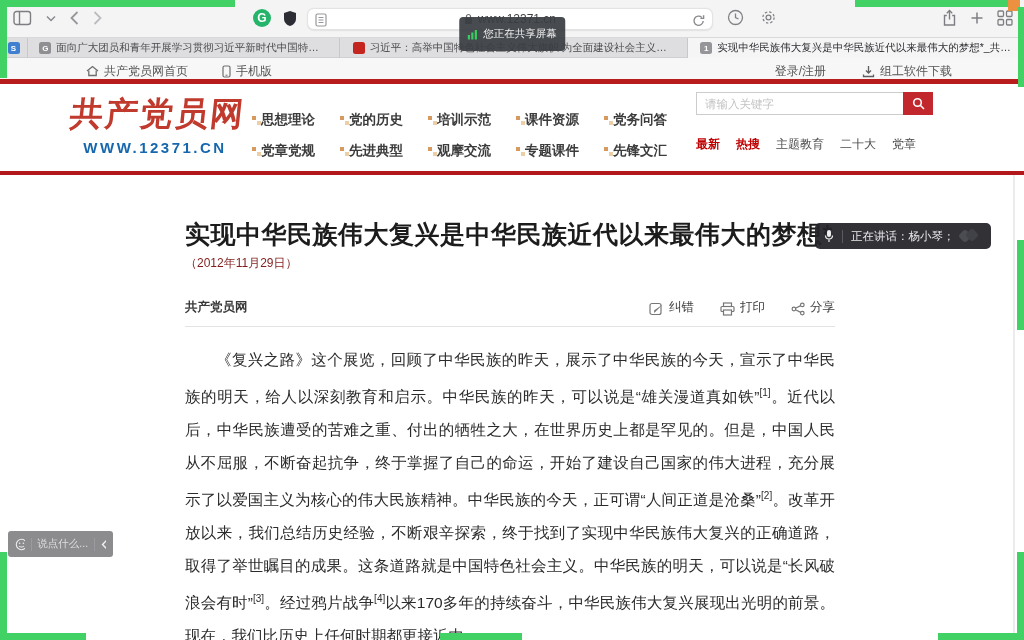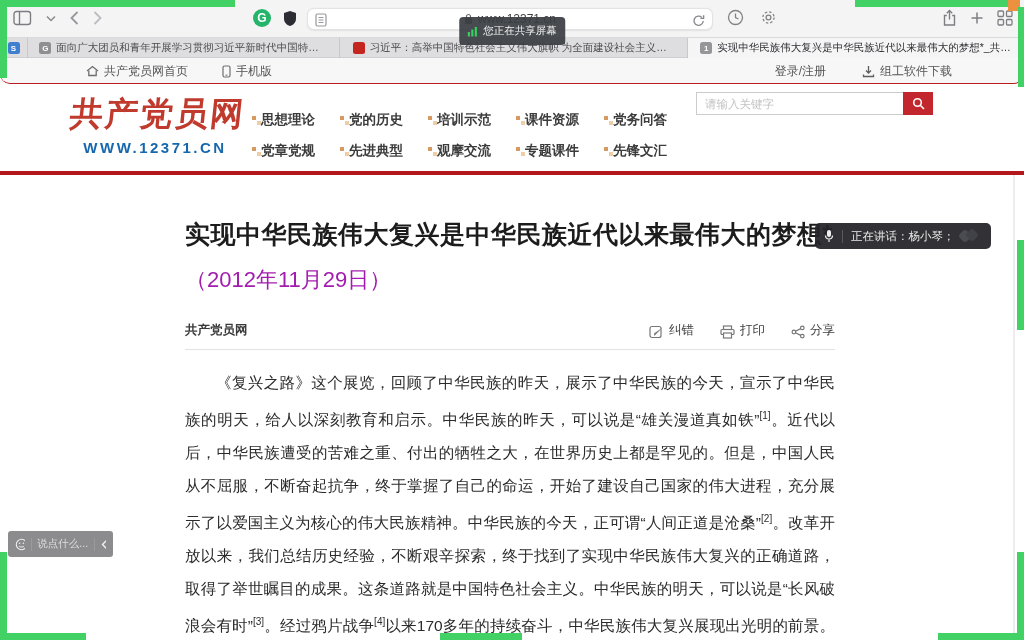--- a/index.html
+++ b/index.html
@@ -31,21 +31,21 @@
          border-right:1px solid #c8c8ca; overflow:hidden; padding:0 8px; }
   .tab-title { font-size:10.5px; color:#4c4c50; white-space:nowrap; overflow:hidden;
                text-overflow:ellipsis; max-width:92%; }
   .tab.active { background:#f6f5f6; }
   .tab.active .tab-title { color:#2e2e32; }
   .favicon { width:12px; height:12px; border-radius:2.5px; flex:0 0 auto; color:#fff;
              font-size:8px; font-weight:bold; display:flex; align-items:center; justify-content:center; }
 
   
   .utilbar { position:absolute; left:0; top:58px; width:1024px; height:26px; background:#f7f7f7;
-             border-bottom:1px solid #b91c1c; font-size:12px; color:#555;border-radius:10px; }
+             border-bottom:5px solid #b91c1c; font-size:12px; color:#555; }
   .util-left { position:absolute; left:86px; top:0; height:26px; display:flex; align-items:center; gap:34px; }
   .util-right { position:absolute; right:72px; top:0; height:26px; display:flex; align-items:center; gap:36px; }
   .util-item { display:flex; align-items:center; gap:5px; cursor:default; }
 
   
   .siteheader { position:absolute; left:0; top:84px; width:1024px; height:87px; background:#fff; }
   .logo { position:absolute; left:70px; top:8px; width:170px; text-align:center; }
   .logo-cn { font-size:33px; font-weight:bold; color:#c03a2e; letter-spacing:2px;
              transform:skewX(-6deg); font-family:"Liberation Serif", serif; white-space:nowrap; }
   .logo-url { margin-top:2px; font-size:15px; font-weight:bold; color:#1767ae; letter-spacing:2.5px; }
@@ -63,34 +63,34 @@
                align-items:center; justify-content:center; cursor:pointer; }
   .hotrow { position:absolute; left:696px; top:52px; display:flex; gap:16px; font-size:12px; color:#4a4a4a; }
   .hotrow .hot-red { color:#c00000; font-weight:bold; }
 
   .redline { position:absolute; left:0; top:171px; width:1024px; height:4px; background:#b2171b; }
 
   
   .article { position:absolute; left:185px; top:175px; width:650px; }
   .art-title { margin-top:38px; font-size:25px; font-weight:bold; color:#1c1c1c;
                line-height:42px; letter-spacing:.5px; word-break:break-all; }
-  .art-date { margin-top:10px; font-size:22px; color:#a21caf; }
+  .art-date { margin-top:0; font-size:12px; color:#7f1d1d; }
   .art-meta { margin-top:27px; display:flex; align-items:center; justify-content:space-between;
               padding-bottom:10px; border-bottom:1px solid #e3e3e3; }
   .art-source { font-size:12.5px; font-weight:bold; color:#3a3a3a; }
   .art-actions { display:flex; gap:26px; }
   .act { display:flex; align-items:flex-end; gap:5px; font-size:12.5px; color:#3f3f3f; }
   .art-body { margin-top:16px; font-size:15.5px; color:#2b2b2b; line-height:33px;
               text-align:justify; text-indent:2em; word-break:break-all; }
   .art-body sup { font-size:10px; }
 
   .scroll-line { position:absolute; left:1013px; top:175px; width:2px; height:465px; background:#ececee; }
 
   
-  .share-banner { position:absolute; left:50%; top:17px; transform:translateX(-50%); height:28px;
+  .share-banner { position:absolute; left:50%; top:17px; transform:translateX(-50%); height:34px;
                   background:rgba(58,61,66,.93); border-radius:4px; display:flex; align-items:center;
                   gap:5px; padding:0 8px; z-index:60; }
   .share-banner span { font-size:10.5px; color:#f2f2f2; white-space:nowrap; }
   .speak-toast { position:absolute; left:815px; top:223px; width:176px; height:26px;
                  background:rgba(36,36,41,.94); border-radius:5px; display:flex; align-items:center;
                  padding:0 9px; z-index:60; }
   .toast-div { width:1px; height:13px; background:#5a5a60; margin:0 8px; }
   .toast-text { font-size:11.5px; color:#e9e9e9; white-space:nowrap; }
   .toast-logo { margin-left:auto; position:relative; width:24px; height:14px; opacity:.65; }
   .toast-logo i { position:absolute; width:10px; height:10px; background:#5a5a62; border-radius:3px;
@@ -323,20 +323,27 @@
 
     <div class="searchbox">
       <input type="text" placeholder="请输入关键字" style="">
       <button class="searchbtn">
         <svg width="13" height="13">
             <circle cx="5.5" cy="5.5" r="3.8" fill="none" stroke="#fff" stroke-width="1.6"></circle>
             <line x1="8.5" y1="8.5" x2="12" y2="12" stroke="#fff" stroke-width="1.6"></line>
           </svg>
       </button>
     </div>
+    <div class="hotrow">
+      <span class="hot-red">最新</span>
+      <span class="hot-red">热搜</span>
+      <span>主题教育</span>
+      <span>二十大</span>
+      <span>党章</span>
+    </div>
   </div>
 
   <div class="redline"></div>
   <div class="scroll-line"></div>
 
   <div class="article">
     <h1 class="art-title">实现中华民族伟大复兴是中华民族近代以来最伟大的梦想*</h1>
     <div class="art-date">（2012年11月29日）</div>
     <div class="art-meta">
       <span class="art-source">共产党员网</span>

